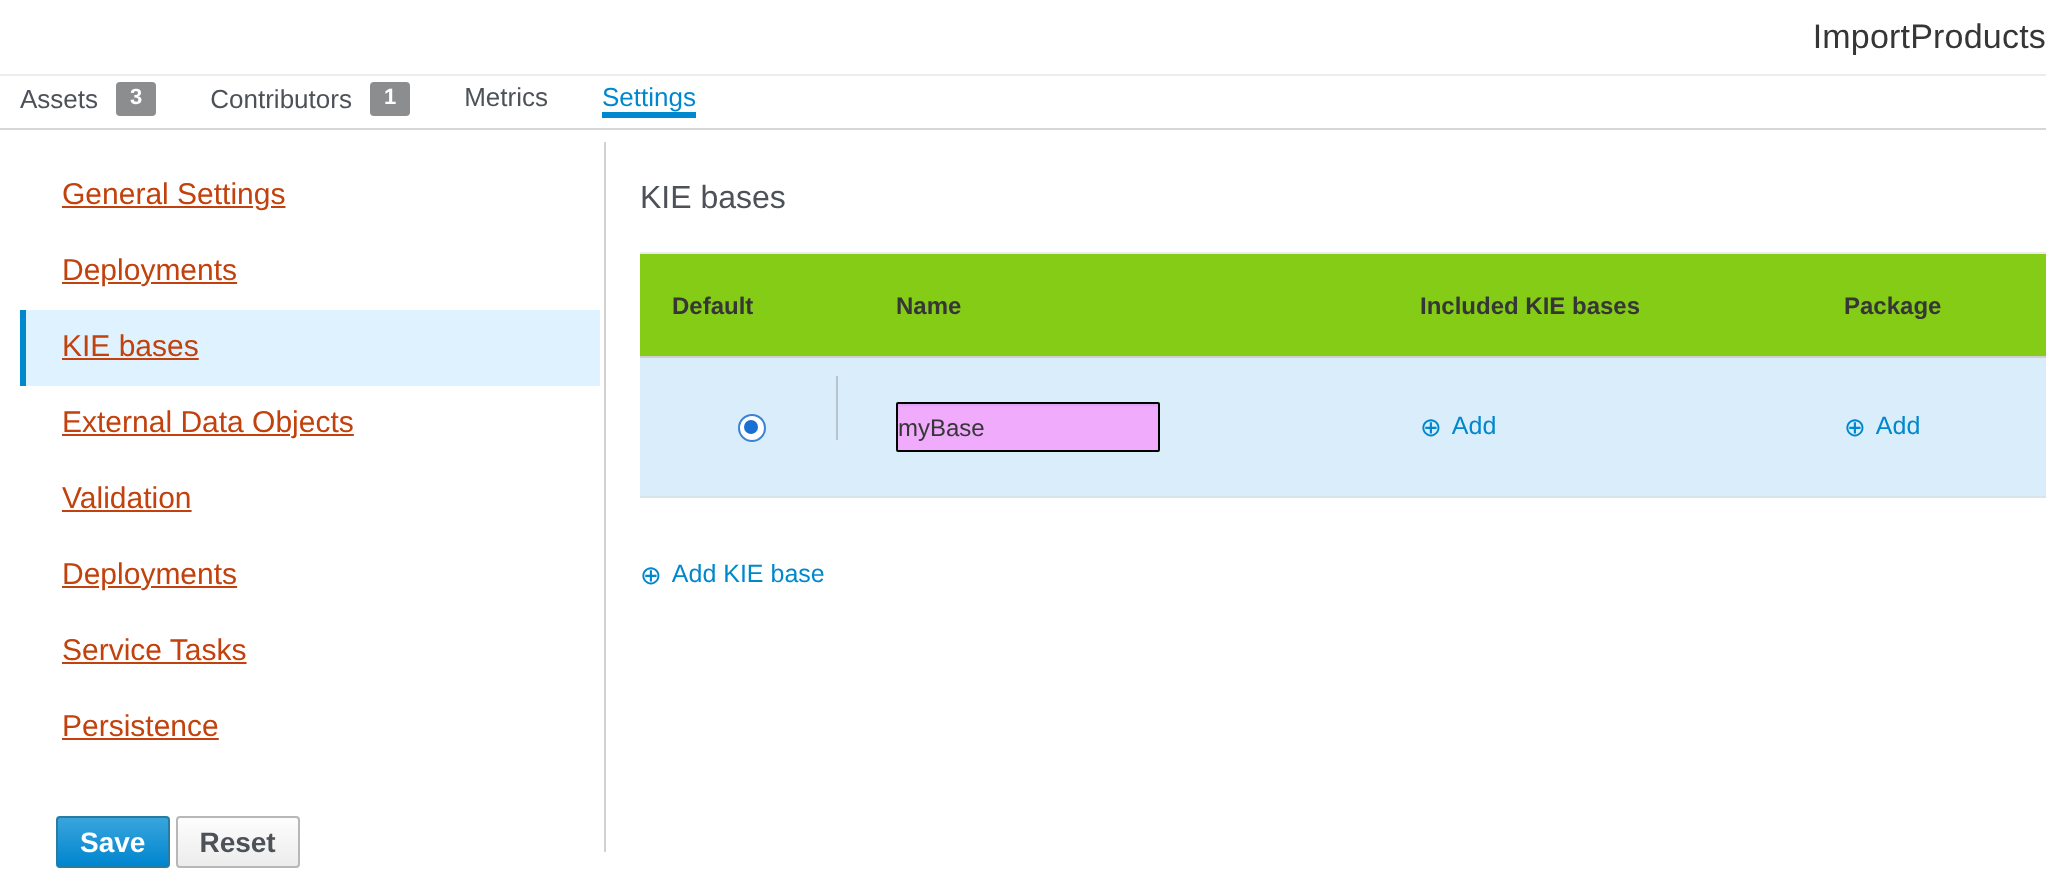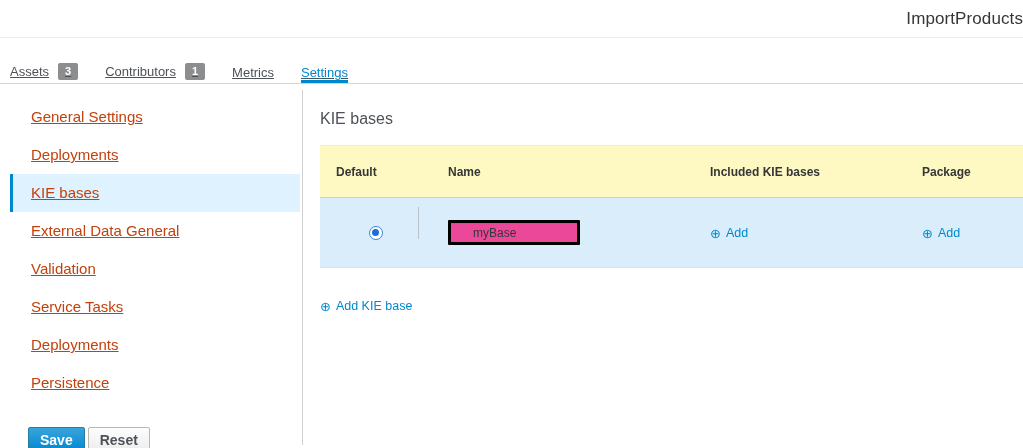--- a/index.html
+++ b/index.html
@@ -9,27 +9,26 @@
     background: #ffffff;
     color: #4d5258;
     position: relative;
   }
 
   
   .title-bar { height: 37px; display: flex; align-items: center; padding-left: 6px; justify-content: flex-end; }
   .page-title { font-size: 17px; font-weight: 500; color: #363636; letter-spacing: 0.1px; }
 
   .tab-bar {
-    height: 47px;
+    height: 28px;
     border-top: 1px solid #ececec;
     border-bottom: 1px solid #d6d6d6;
     display: flex;
-    align-items: flex-end;
+    align-items: flex-start;
     padding-left: 10px;
-    text-decoration: underline;
   }
   .tab {
     display: flex; align-items: center;
     margin-right: 27px;
     font-size: 13px;
     color: #4d5258;
     cursor: pointer;
     border-bottom: 3px solid transparent;
     padding-top: 3px;
   }
@@ -94,21 +93,21 @@
   .section-rule { border: none; border-top: 1px solid #ececec; margin-top: 17px; }
 
   .kie-table { width: 100%; }
   .thead, .trow {
     display: grid;
     grid-template-columns: 112px 262px 212px 1fr;
     align-items: center;
   }
   .thead {
     height: 52px;
-    background: #fef9c3;
+    background: #84cc16;
     border-bottom: 1px solid #cfcfcf;
   }
   .th { font-size: 12px; font-weight: 700; color: #363636; padding-left: 16px; }
   .trow {
     height: 70px;
     background: #d9edfa;
     border-bottom: 1px solid #d8e4ec;
     position: relative;
   }
   .cell { padding-left: 16px; }
@@ -133,24 +132,24 @@
     width: 7px; height: 7px;
     border-radius: 50%;
     background: #1a6fd4;
   }
 
   .name-input {
     width: 132px; height: 25px;
     font-family: inherit;
     font-size: 12px;
     color: #363636;
-    background: #ec4899;
-    border: 3px solid #000000;
+    background: #f0abfc;
+    border: 1px solid #000000;
     border-radius: 1px;
-    padding: 2px 22px;
+    padding: 2px 0;
     box-shadow: inset 0 1px 1px rgba(0,0,0,0.06);
   }
 
   .link {
     display: inline-flex; align-items: center; gap: 5px;
     color: #0088ce;
     font-size: 12.5px;
     cursor: pointer;
     text-decoration: none;
   }
@@ -181,24 +180,24 @@
   </div>
 </div>
 
 <div class="content">
   <div class="v-divider"></div>
 
   <div class="sidebar">
     <div class="nav-item">General Settings</div>
     <div class="nav-item">Deployments</div>
     <div class="nav-item selected">KIE bases</div>
-    <div class="nav-item">External Data General</div>
+    <div class="nav-item">External Data Objects</div>
     <div class="nav-item">Validation</div>
+    <div class="nav-item">Deployments</div>
     <div class="nav-item">Service Tasks</div>
-    <div class="nav-item">Deployments</div>
     <div class="nav-item">Persistence</div>
 
     <div class="sidebar-actions">
       <button class="btn btn-primary">Save</button>
       <button class="btn btn-default">Reset</button>
     </div>
   </div>
 
   <div class="main">
     <h2 class="section-heading">KIE bases</h2>

